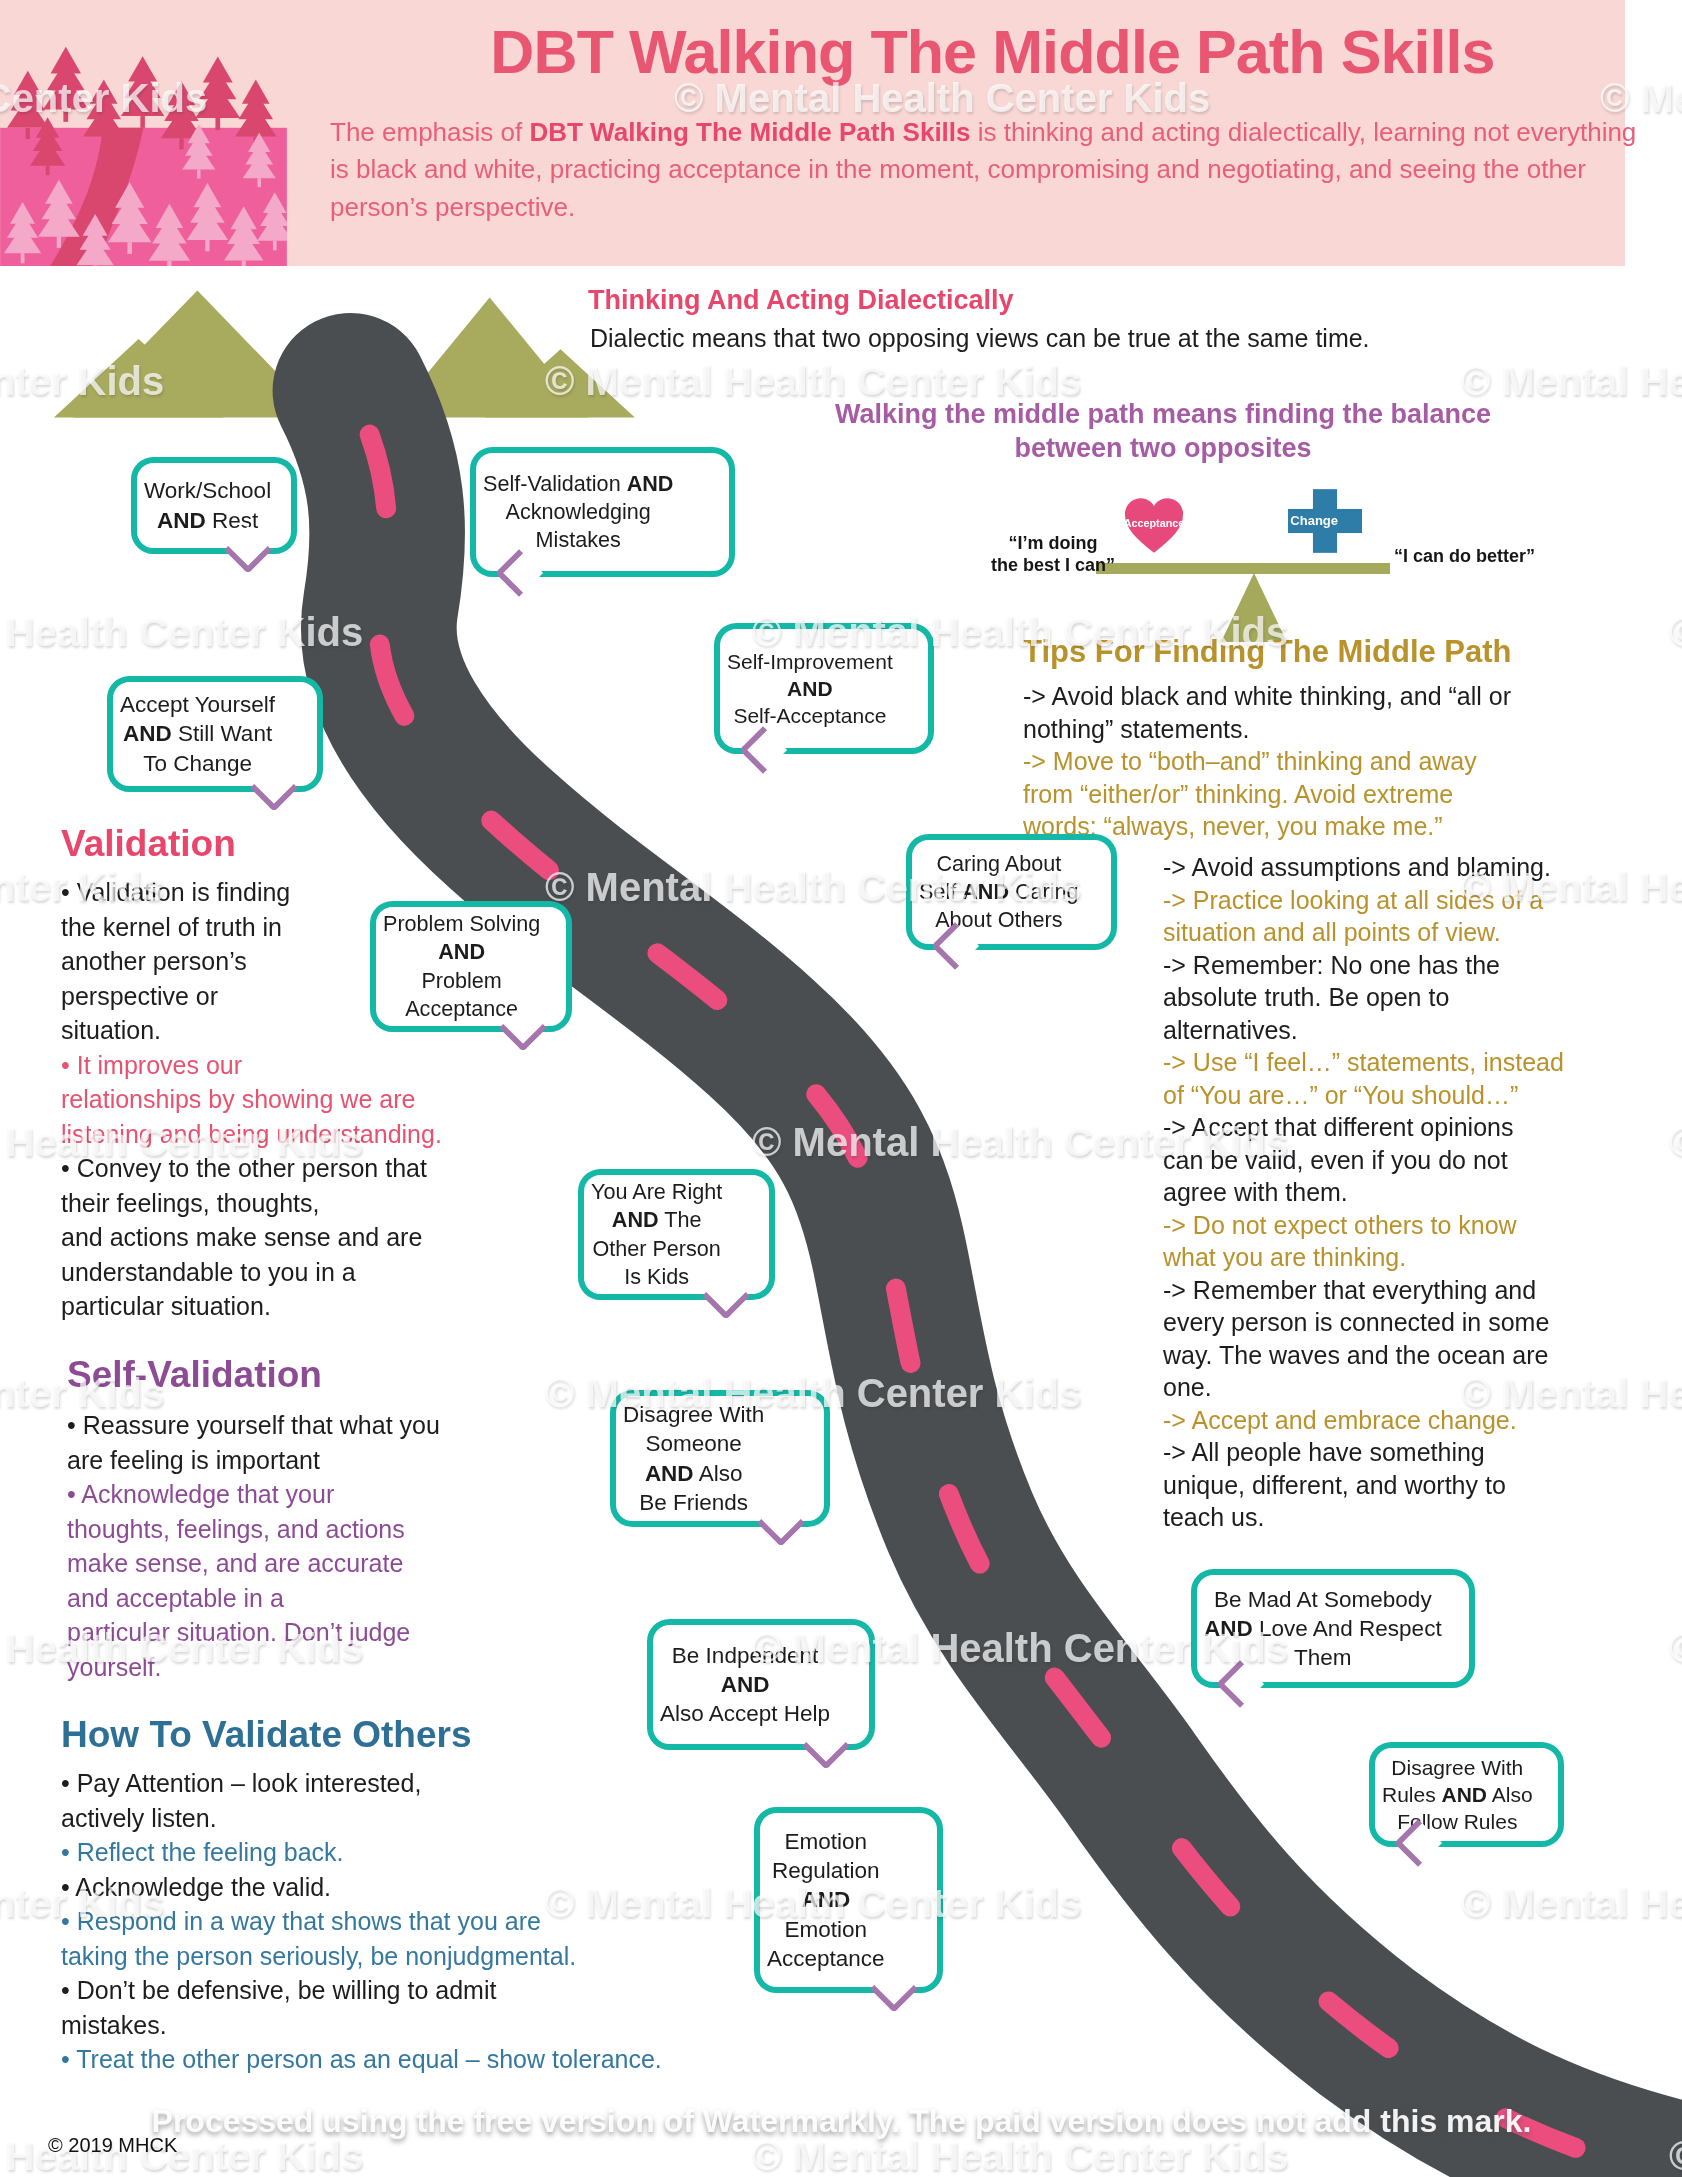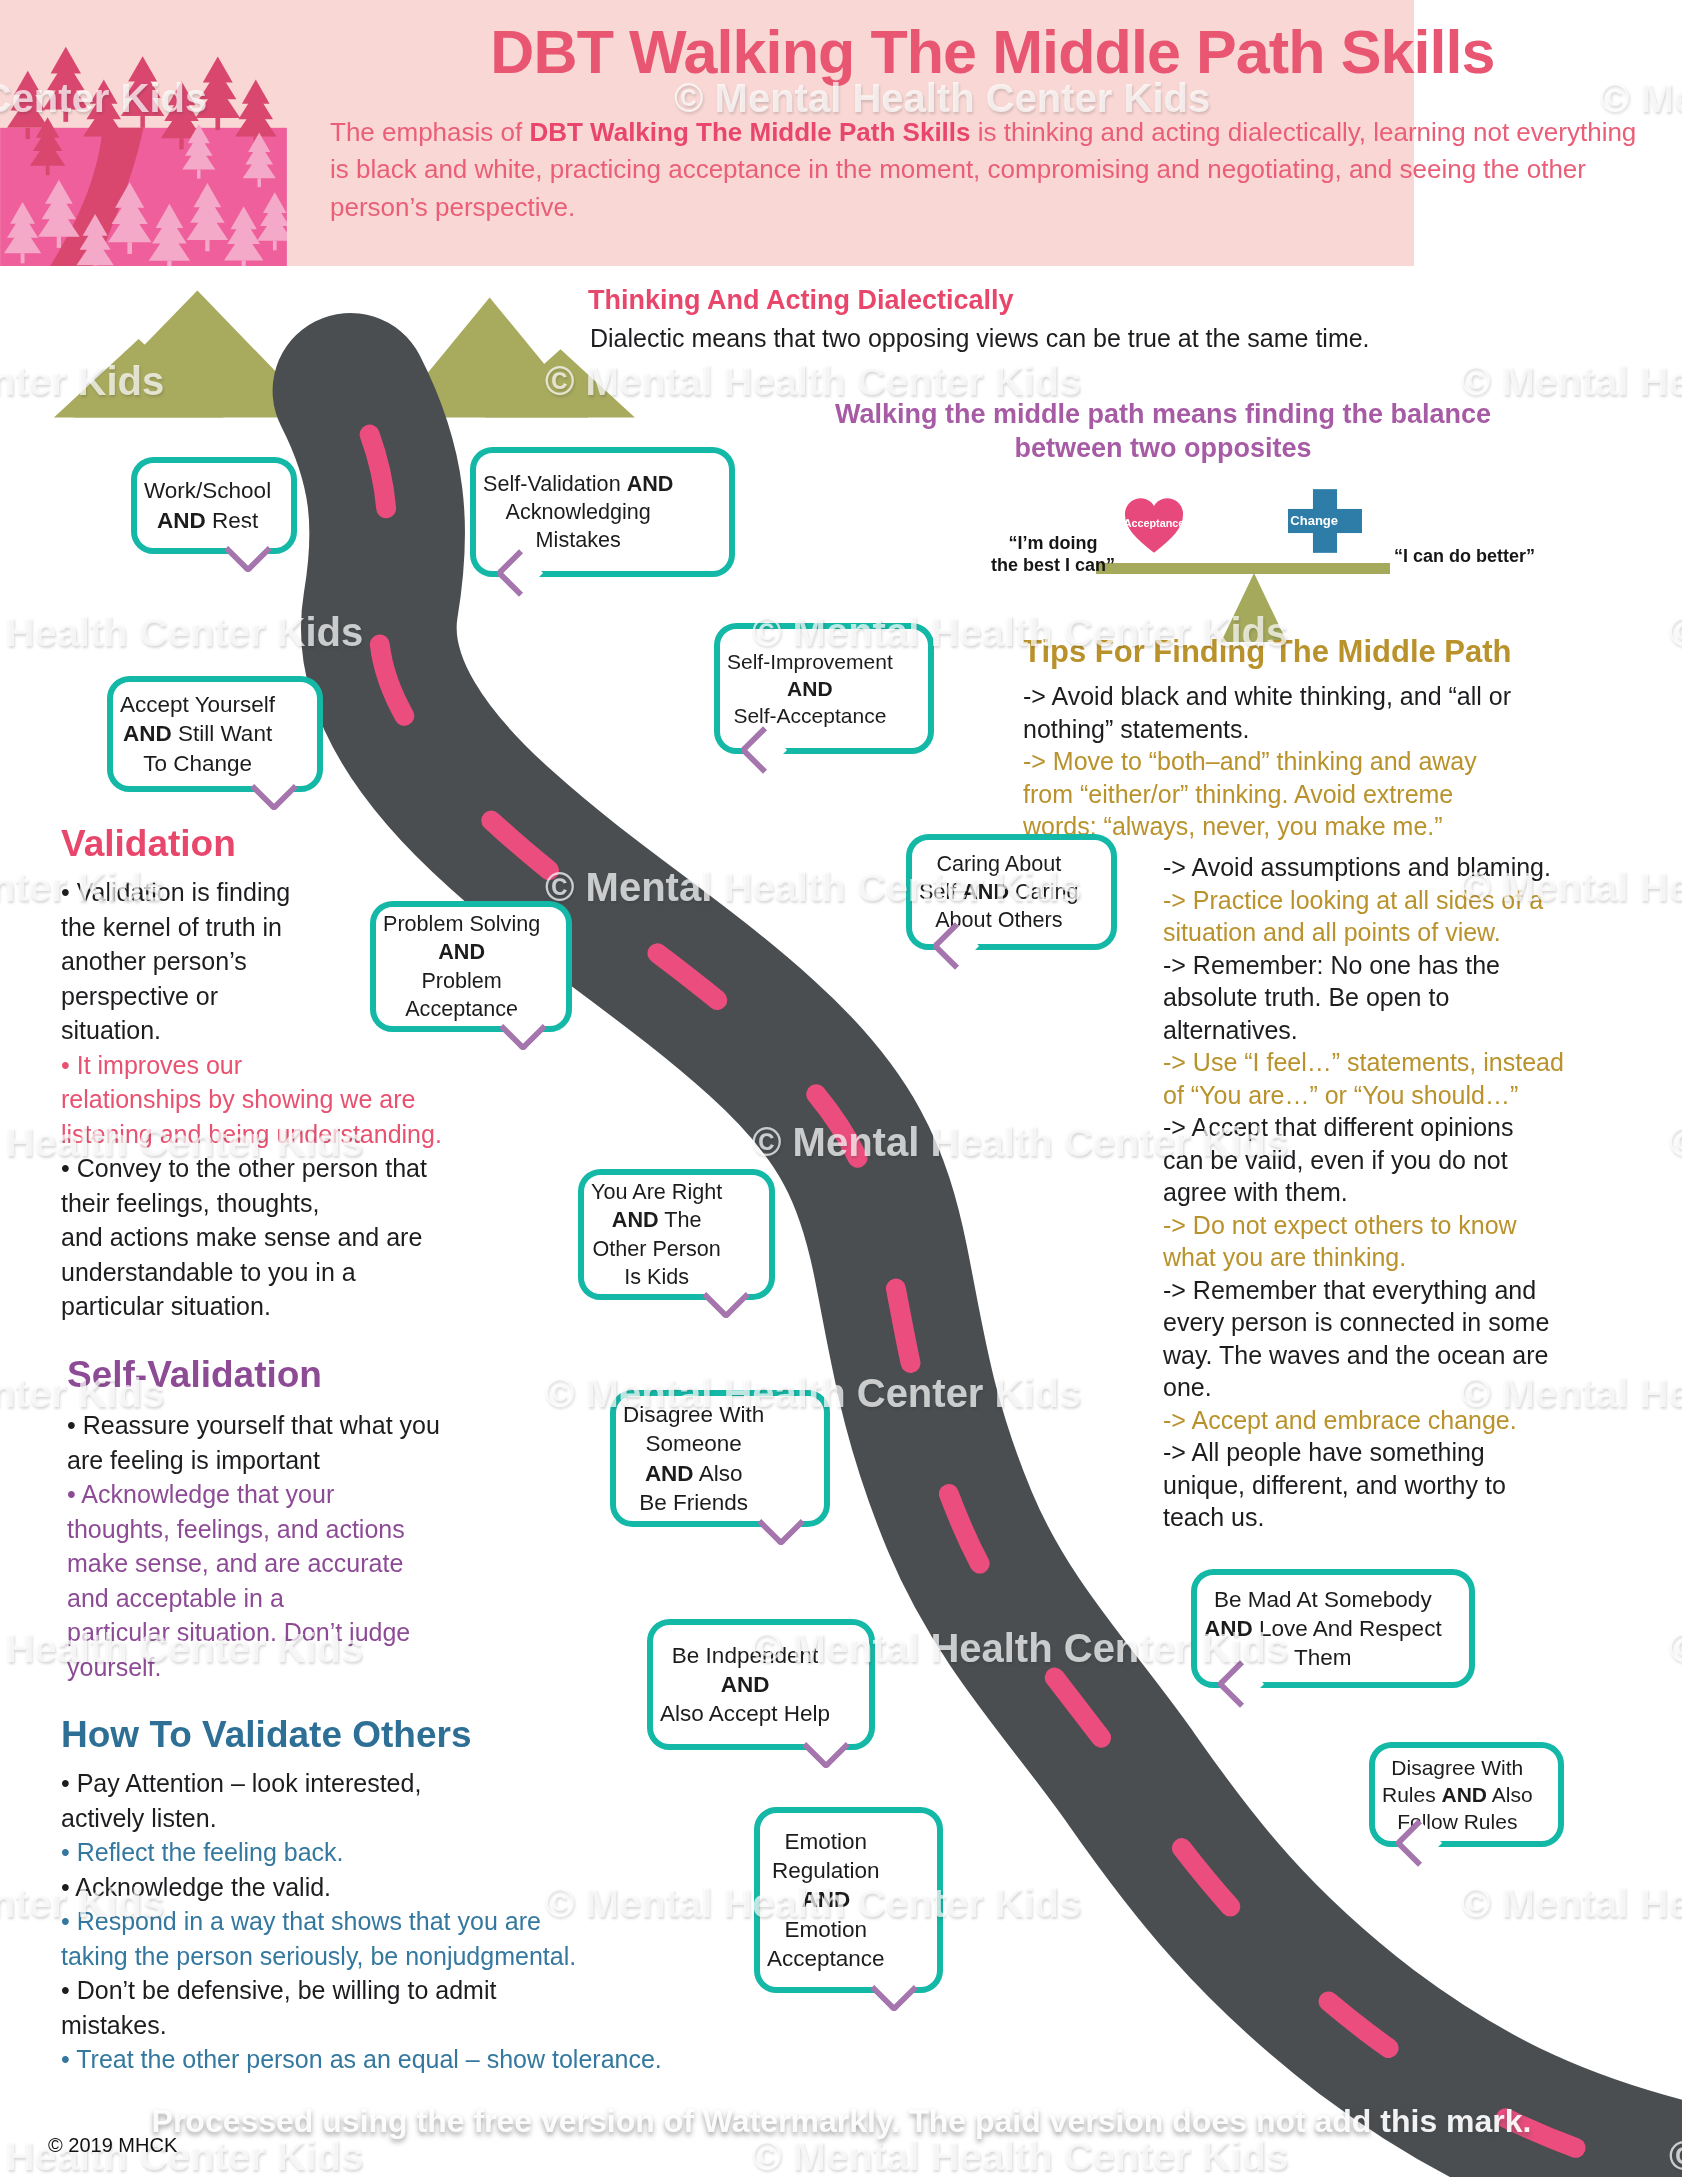--- a/index.html
+++ b/index.html
@@ -2,21 +2,21 @@
 <html style="font-size:14px"><head>
 <meta charset="utf-8">
 <style>
   html,body{margin:0;padding:0;}
   body{
     width:1683px;height:2177px;position:relative;overflow:hidden;
     background:#ffffff;font-family:"Liberation Sans", sans-serif;
     -webkit-font-smoothing:antialiased;
   }
   
-  .header{position:absolute;left:0;top:0;width:1414px;height:266px;background:#f8d7d4;}
+  .header{position:absolute;left:0;top:0;width:1625px;height:266px;background:#f8d7d4;}
   .forest{position:absolute;left:0;top:0;width:287px;height:266px;}
   .page-title{
     position:absolute;left:320px;top:19px;width:1345px;text-align:center;
     font-size:61px;font-weight:800;color:#e85672;letter-spacing:-0.9px;line-height:1.1;
   }
   .intro{
     position:absolute;left:330px;top:114px;width:1323px;
     font-size:26px;line-height:1.44;color:#ea5e78;font-weight:500;
   }
   .intro b{font-weight:800;color:#e8466b;}

